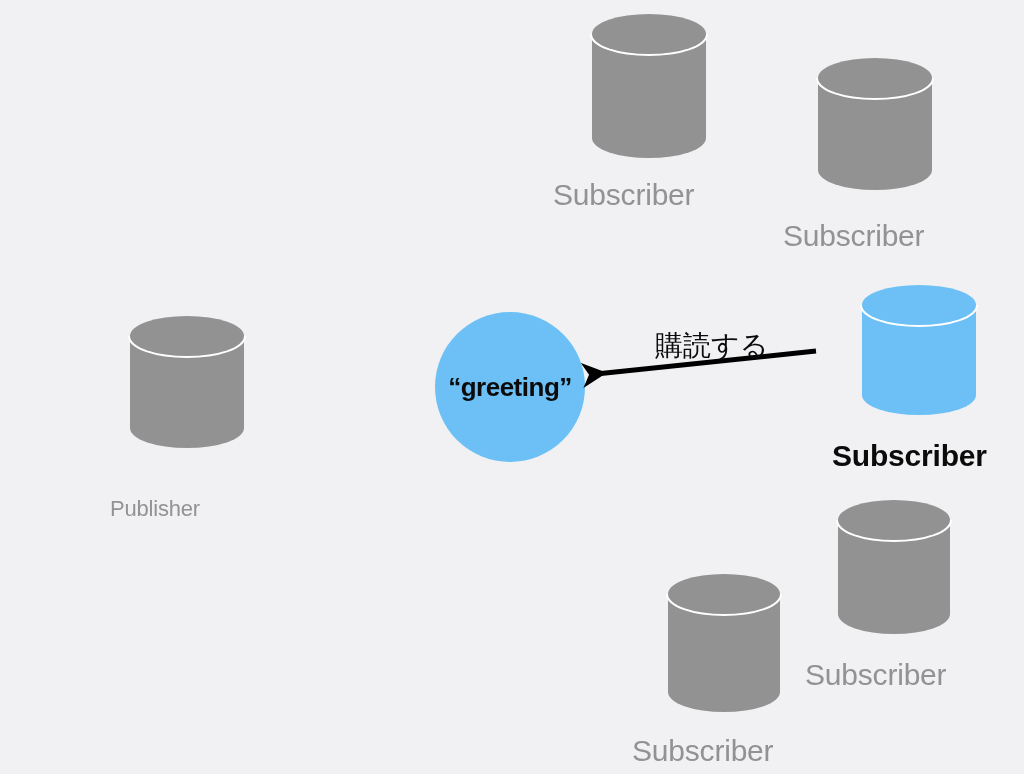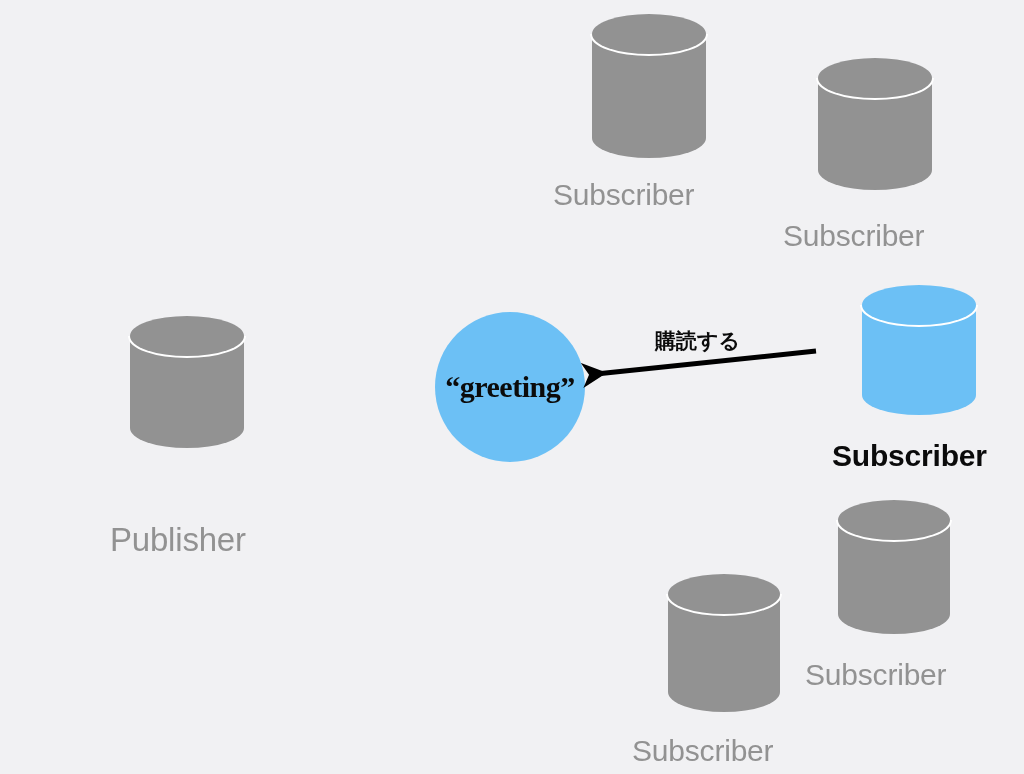--- a/index.html
+++ b/index.html
@@ -43,57 +43,56 @@
     font-weight: 700;
   }
   .circle-node {
     position: absolute;
     border-radius: 50%;
     display: flex;
     align-items: center;
     justify-content: center;
   }
   .circle-text {
-    font-size: 30px;
+    font-size: 26px;
     font-weight: 700;
     color: #0b0b0b;
     letter-spacing: -0.5px;
     user-select: none;
-    font-family: Liberation Serif, serif;
   }
   .arrow-layer {
     position: absolute;
     left: 0; top: 0;
     width: 1024px;
     height: 774px;
     pointer-events: none;
   }
   .arrow-label {
     position: absolute;
-    font-size: 21px;
-    font-weight: 700;
+    font-size: 28px;
+    font-weight: 400;
     color: #0b0b0b;
     white-space: nowrap;
     letter-spacing: 0px;
   }
 </style>
 </head>
 <body>
 
 <div id="canvas">
 
   <div id="nodes-layer">
       <div class="node" style="left: 130px; top: 316px; width: 114px; height: 132px;">
         <svg class="cyl-svg" width="114" height="132" viewBox="0 0 114 132">
           <path d="M 0 20 L 0 112 A 57 20 0 0 0 114 112 L 114 20 Z" fill="#929292"></path>
           <path d="M 0 20 A 57 20 0 0 0 114 20" fill="none" stroke="#ffffff" stroke-width="4"></path>
           <ellipse cx="57" cy="20" rx="57" ry="20" fill="#929292"></ellipse>
         </svg>
       </div>
-      <div class="label label-muted" style="left: 110px; top: 523px; font-size: 33px;">Publisher</div>
+      <div class="label label-muted" style="left: 110px; top: 498px; font-size: 22px;">Publisher</div>
       <div class="node" style="left: 592px; top: 14px; width: 114px; height: 144px;">
         <svg class="cyl-svg" width="114" height="144" viewBox="0 0 114 144">
           <path d="M 0 20 L 0 124 A 57 20 0 0 0 114 124 L 114 20 Z" fill="#929292"></path>
           <path d="M 0 20 A 57 20 0 0 0 114 20" fill="none" stroke="#ffffff" stroke-width="4"></path>
           <ellipse cx="57" cy="20" rx="57" ry="20" fill="#929292"></ellipse>
         </svg>
       </div>
       <div class="label label-muted" style="left: 553px; top: 180px; font-size: 30px;">Subscriber</div>
       <div class="node" style="left: 818px; top: 58px; width: 114px; height: 132px;">
         <svg class="cyl-svg" width="114" height="132" viewBox="0 0 114 132">

